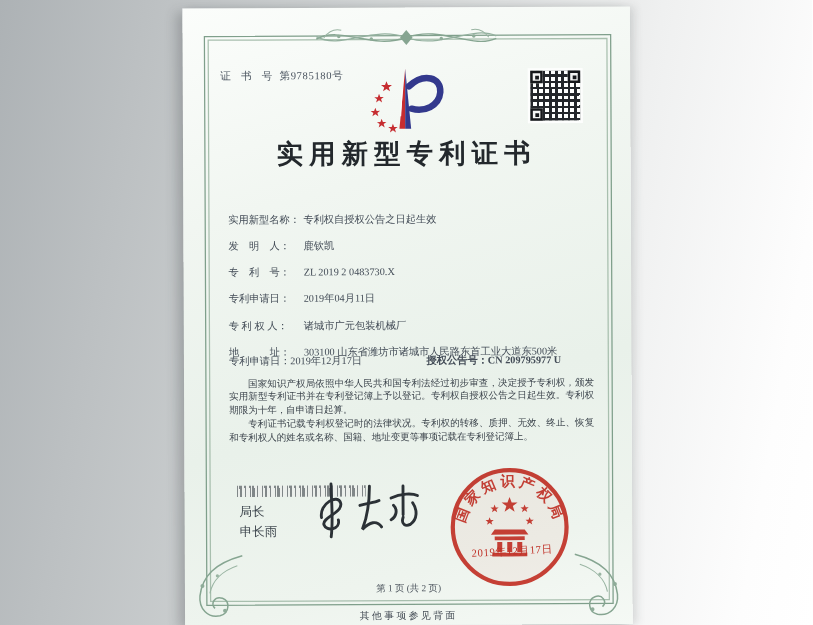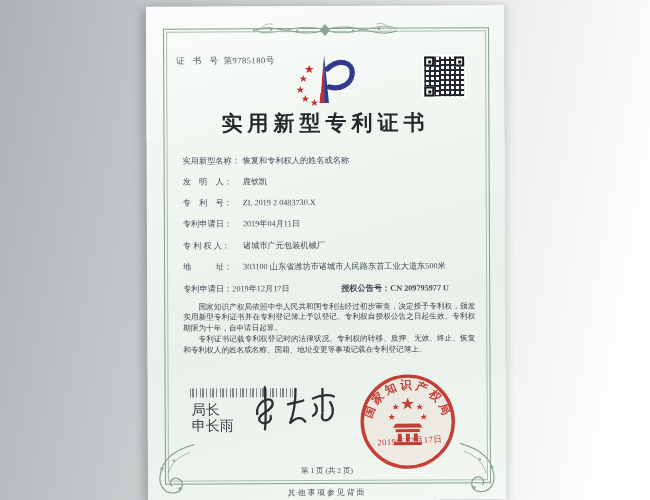--- a/index.html
+++ b/index.html
@@ -22,30 +22,30 @@
   .qr{position:absolute;left:278px;top:51px;width:40px;height:40px;background:#fdfefd;
     background-image:repeating-linear-gradient(90deg,#23262a 0 2px,transparent 2px 5px),
                      repeating-linear-gradient(0deg,#23262a 0 2px,transparent 2px 5px);
     background-blend-mode:normal;outline:2px solid #fdfefd;}
   .finder{position:absolute;width:10px;height:10px;border:2.2px solid #16181b;background:#f4f5f4;box-sizing:border-box;}
   .finder::after{content:"";position:absolute;left:1.6px;top:1.6px;width:3px;height:3px;background:#16181b;}
   .finder.f1{left:0;top:0}.finder.f2{right:0;top:0}.finder.f3{left:0;bottom:0}
   .title{position:absolute;left:0;right:0;top:103px;text-align:center;
     font-size:21px;font-weight:bold;color:#23282c;letter-spacing:5px;}
   .field{position:absolute;left:36px;right:24px;font-size:8.2px;color:#434c57;white-space:nowrap;}
-  .field .label{display:inline-block;min-width:58px;}
+  .field .label{display:inline-block;min-width:58px;margin-top:15px;}
   .f0{top:149px}.f1r{top:170px}.f2r{top:191px}.f3r{top:212px}.f4r{top:234px}.f5r{top:255px}
   .grantrow{position:absolute;left:36px;right:24px;top:277px;font-size:8.2px;color:#434c57;white-space:nowrap;}
   .grant-no{position:absolute;left:158px;top:0;font-weight:bold;}
   .paras{position:absolute;left:36px;width:292px;top:296px;}
   .paras p{margin:0 0 1px 0;font-size:7.6px;line-height:10.4px;color:#3d454d;
     text-indent:2em;text-align:justify;}
   .barcode{position:absolute;left:42px;top:382px;width:103px;height:9px;opacity:.75;
     background:repeating-linear-gradient(90deg,#5d6367 0 1px,#eceeec 1px 2px,#5d6367 2px 4px,#eceeec 4px 6px,#5d6367 6px 7px,#eceeec 7px 10px);}
-  .director{position:absolute;left:44px;top:396px;font-size:14px;color:#3a424a;line-height:16px;}
+  .director{position:absolute;left:44px;top:396px;font-size:10px;color:#3a424a;line-height:16px;}
   .signature{position:absolute;left:98px;top:374px;width:96px;height:56px;}
   .seal{position:absolute;left:210px;top:366px;width:100px;height:100px;mix-blend-mode:multiply;opacity:.93;}
   .seal-date{position:absolute;left:212px;top:430px;width:100px;text-align:center;
     font-size:8.5px;color:#c03127;transform:rotate(-3deg);letter-spacing:.5px;}
   .pageinfo{position:absolute;left:0;right:0;top:460px;text-align:center;font-size:7.5px;color:#4a525b;}
   .backnote{position:absolute;left:0;right:0;top:481px;text-align:center;font-size:7.8px;color:#454d56;letter-spacing:2px;}
 </style>
 </head>
 <body>
 
@@ -104,21 +104,21 @@
     <div class="qr">
       <div class="finder f1"></div>
       <div class="finder f2"></div>
       <div class="finder f3"></div>
     </div>
 
     <div class="title">实用新型专利证书</div>
 
     <div class="field f0">
       <span class="label">实用新型名称：</span>
-      <span>恢复和专利权人的姓名或名称</span>
+      <span>专利权自授权公告之日起生效</span>
     </div>
     <div class="field f1r">
       <span class="label">发　明　人：</span>
       <span>鹿钦凯</span>
     </div>
     <div class="field f2r">
       <span class="label">专　利　号：</span>
       <span>ZL 2019 2 0483730.X</span>
     </div>
     <div class="field f3r">

